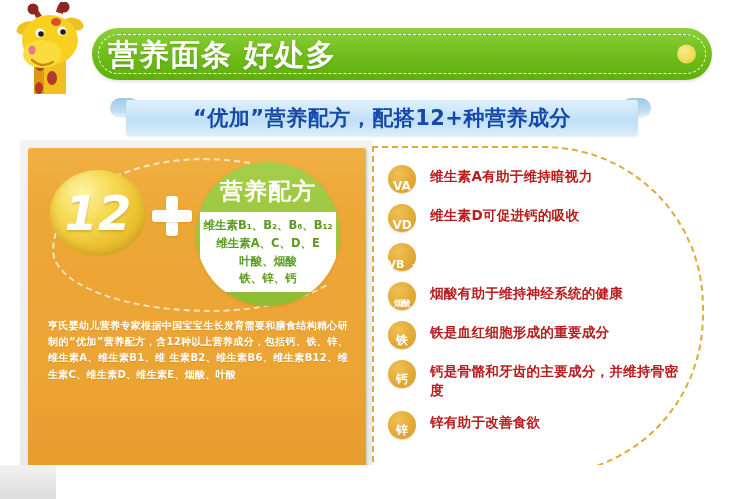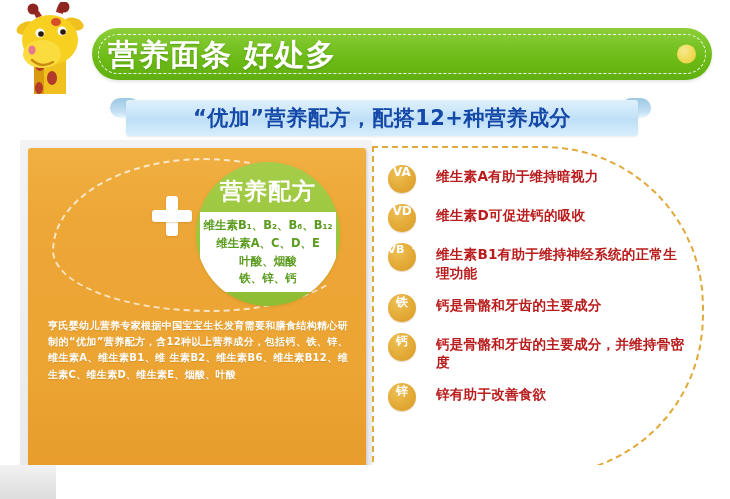--- a/index.html
+++ b/index.html
@@ -161,22 +161,22 @@
   .list{
     position:absolute;left:388px;top:24px;width:300px;
   }
   .list-item{
     display:flex;align-items:flex-start;margin-bottom:10px;
   }
   .badge{
     flex:0 0 auto;width:28px;height:28px;border-radius:50%;
     background:radial-gradient(circle at 36% 30%,#eec055 0%,#e3aa36 55%,#d9992a 100%);
     color:#ffffff;font-weight:bold;
-    display:flex;align-items:flex-start;justify-content:center;
-    margin-right:20px;margin-top:1px;
+    display:flex;align-items:flex-end;justify-content:center;
+    margin-right:14px;margin-top:1px;
     box-shadow:0 1px 1px rgba(150,100,10,.25);
   }
   .badge.sz-lg{font-size:12px;}
   .badge.sz-md{font-size:11px;gap:7px;}
   .badge.sz-sm{font-size:8.5px;letter-spacing:-.5px;}
   .badge sub{font-size:7px;}
   .item-text{
     flex:1 1 auto;font-size:13.6px;font-weight:bold;color:#b91c1c;
     line-height:1.38;padding-top:3px;letter-spacing:.2px;
   }
@@ -247,20 +247,23 @@
     <div class="ribbon-text">“优加”营养配方，配搭12+种营养成分</div>
   </div>
 
   <div class="main">
 
     <div class="card-shadow-strip"></div>
 
     <div class="orange-card">
       <div class="swoosh"></div>
 
+      <div class="bubble12">
+        <span>12</span>
+      </div>
 
       <div class="plus"></div>
 
       <div class="green-circle">
         <div class="gc-title">营养配方</div>
         <div class="gc-box">
           <div>维生素B₁、B₂、B₆、B₁₂</div>
           <div>维生素A、C、D、E</div>
           <div>叶酸、烟酸</div>
           <div>铁、锌、钙</div>
@@ -286,27 +289,32 @@
         <div class="badge sz-lg">
             <span>VD</span>
           </div>
         <div class="item-text">维生素D可促进钙的吸收</div>
       </div>
       <div class="list-item">
         <div class="badge sz-md">
             <span>VB</span>
             <sub>1</sub>
           </div>
-        <div class="item-text">维生素B1有助于维持神经系统的正常生理功能</div>
+      </div>
+      <div class="list-item">
+        <div class="badge sz-sm">
+            <span>烟酸</span>
+          </div>
+        <div class="item-text">烟酸有助于维持神经系统的健康</div>
       </div>
       <div class="list-item">
         <div class="badge sz-lg">
             <span>铁</span>
           </div>
-        <div class="item-text">钙是骨骼和牙齿的主要成分</div>
+        <div class="item-text">铁是血红细胞形成的重要成分</div>
       </div>
       <div class="list-item">
         <div class="badge sz-lg">
             <span>钙</span>
           </div>
         <div class="item-text">钙是骨骼和牙齿的主要成分，并维持骨密度</div>
       </div>
       <div class="list-item">
         <div class="badge sz-lg">
             <span>锌</span>

